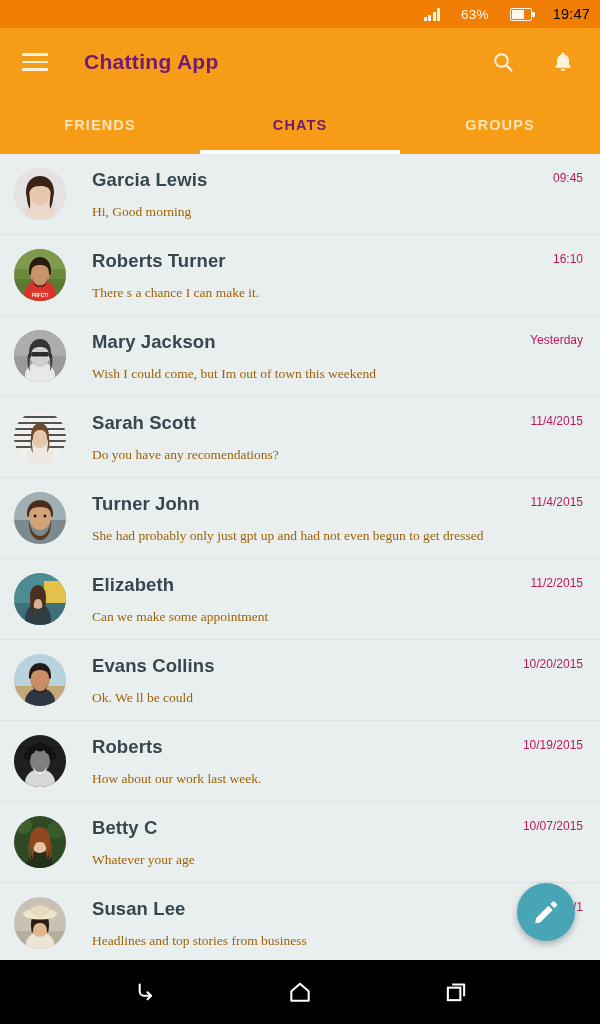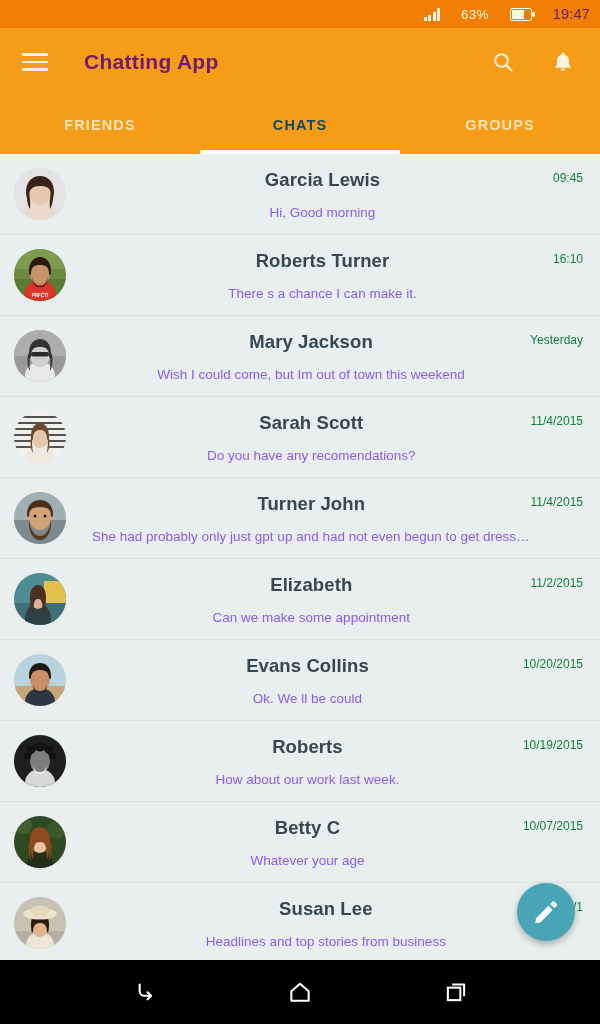--- a/index.html
+++ b/index.html
@@ -28,21 +28,21 @@
     border:1.6px solid #FFF6E8; border-radius:2px;
   }
   .sb-batt::after {
     content:""; position:absolute; right:-4px; top:3.4px;
     width:2.6px; height:5px; background:#FFF6E8; border-radius:0 1px 1px 0;
   }
   .sb-batt .fill {
     position:absolute; left:1px; top:1px; bottom:1px; width:60%;
     background:#FFF6E8;
   }
-  .sb-time { color:#701a75; font-size:14.5px; letter-spacing:.2px; }
+  .sb-time { color:#000000; font-size:14.5px; letter-spacing:.2px; }
 
   
   .appbar {
     height:68px; background:#F79C16;
     display:flex; align-items:center; padding:0 22px;
   }
   .hamburger { width:26px; height:18px; display:flex; flex-direction:column;
     justify-content:space-between; cursor:pointer; }
   .hamburger span { display:block; height:2.6px; background:#FFF3DF; border-radius:1px; }
   .app-title {
@@ -54,53 +54,53 @@
     justify-content:center; cursor:pointer; }
   .icon-btn svg { display:block; }
 
   
   .tabs { height:58px; background:#F79C16; display:flex; position:relative; }
   .tab {
     flex:1; display:flex; align-items:center; justify-content:center;
     color:#FDE4B6; font-size:14.5px; font-weight:bold; letter-spacing:1.1px;
     cursor:pointer; 
   }
-  .tab.active { color:#0c4a6e; }
+  .tab.active { color:#701a75; }
   .tab-indicator {
     position:absolute; bottom:0; left:200px; width:200px; height:4px;
     background:#FFFFFF;
   }
 
   
   .chat-list {
     position:absolute; top:154px; left:0; right:0; bottom:64px;
     background:#E8EFEE; overflow:hidden;
   }
   .chat-row {
     position:relative; height:81px; display:flex; align-items:center;
     padding:0 17px 0 14px; cursor:pointer;
     border-bottom:1px solid #DBE4E3;
   }
   .avatar {
     width:52px; height:52px; border-radius:50%; flex:0 0 52px;
     overflow:hidden; position:relative; background:#D8DCDC;
   }
   .avatar svg { display:block; width:100%; height:100%; }
-  .row-text { flex:1; min-width:0; padding-left:26px;text-align:center; }
+  .row-text { flex:1; min-width:0; padding-left:26px; }
   .row-name {
     font-size:18.5px; font-weight:bold; color:#37474F;
     letter-spacing:.1px; white-space:nowrap; overflow:hidden;
     text-overflow:ellipsis; line-height:1.25;
   }
   .row-msg {
-    font-size:13.5px; color:#8b5cf6; margin-top:13px;
-    white-space:nowrap; overflow:hidden; text-overflow:ellipsis;
+    font-size:13.5px; color:#a16207; margin-top:13px;
+    white-space:nowrap; overflow:hidden; text-overflow:ellipsis;font-family:Liberation Serif, serif;
   }
   .row-time {
-    font-size:12px; color:#15803d; flex:0 0 auto;
+    font-size:12px; color:#be185d; flex:0 0 auto;
     align-self:flex-start; margin-top:17px; white-space:nowrap;
   }
 
   
   .fab {
     position:absolute; right:25px; bottom:83px;
     width:58px; height:58px; border-radius:50%;
     background:#47A5B5; display:flex; align-items:center; justify-content:center;
     box-shadow:0 3px 7px rgba(0,0,0,.28); cursor:pointer; z-index:5;
   }

